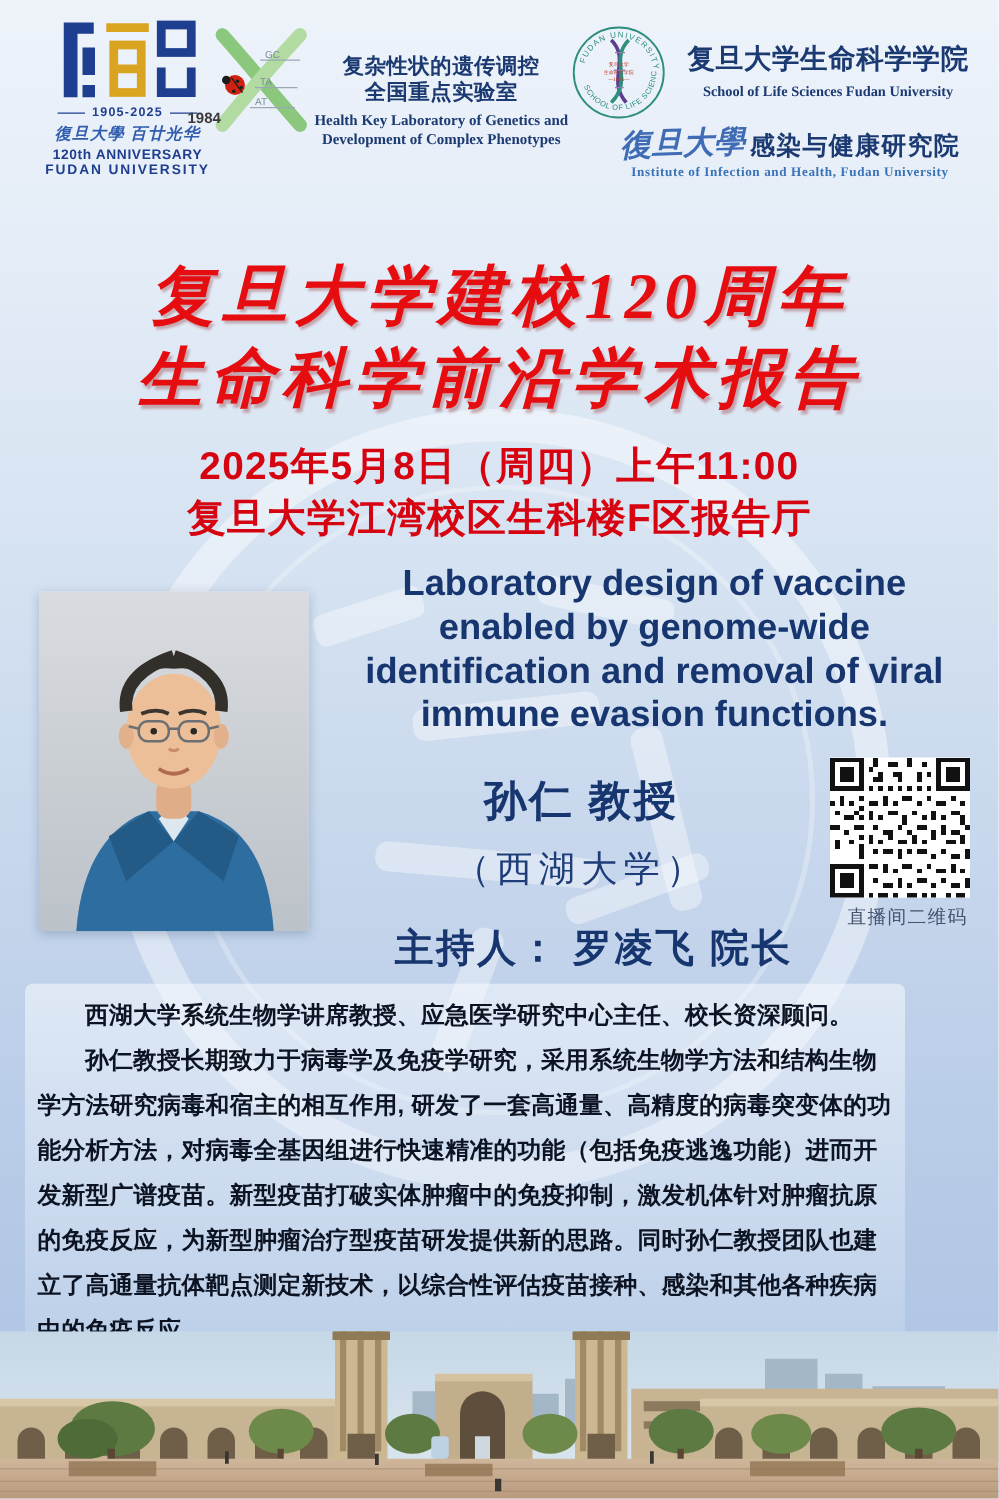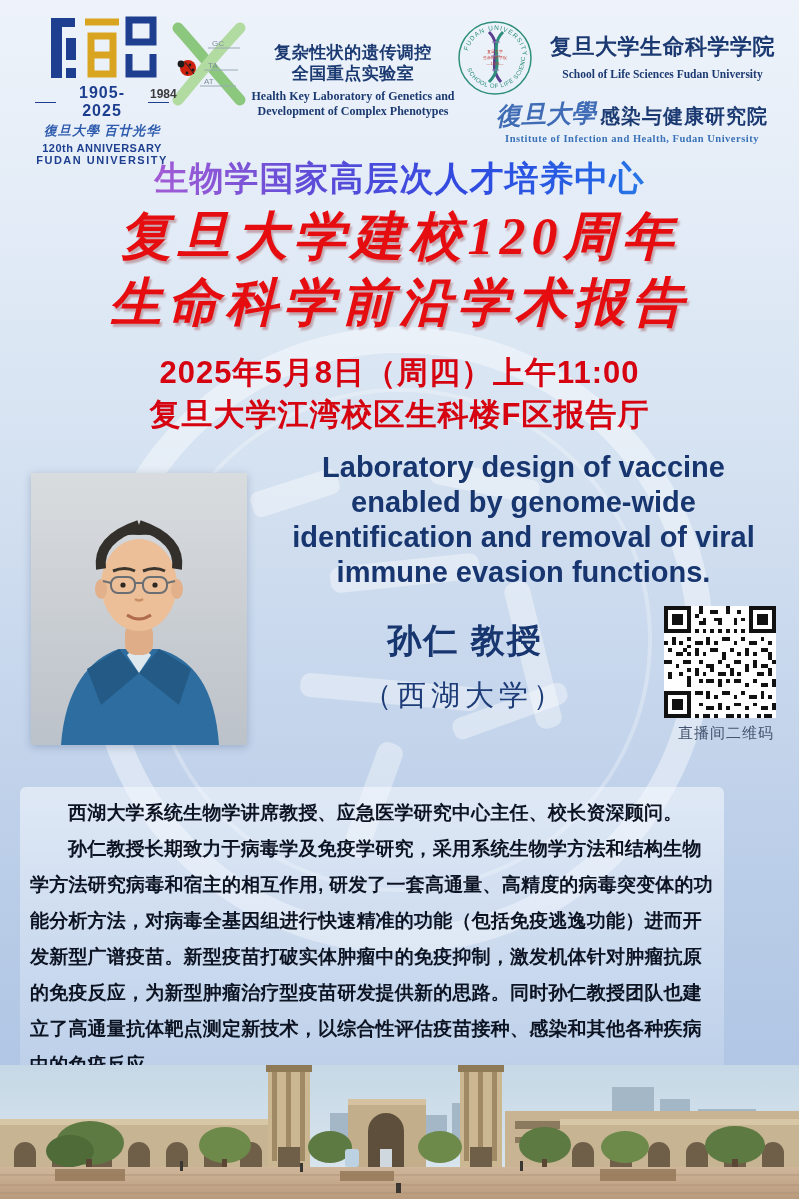--- a/index.html
+++ b/index.html
@@ -4,21 +4,21 @@
 <style>
   html,body{margin:0;padding:0;}
   body{width:799px;height:1199px;overflow:hidden;font-family:"Liberation Sans",sans-serif;}
   .poster{position:relative;width:799px;height:1199px;overflow:hidden;
     background:linear-gradient(180deg,#eef3fa 0%,#e3ecf7 18%,#d5e2f1 38%,#c6d6ec 58%,#b7cbe7 78%,#abc2e2 100%);}
   
   .watermark{position:absolute;left:0;top:0;width:799px;height:1199px;pointer-events:none;}
   
   .hdr{position:absolute;left:0;top:0;width:799px;height:152px;}
   .f120{position:absolute;left:35px;top:12px;width:134px;text-align:center;color:#1e3f8f;}
-  .f120 .years{display:flex;align-items:center;justify-content:center;gap:6px;font-size:16px;font-weight:bold;letter-spacing:1px;margin-top:2px;}
+  .f120 .years{display:flex;align-items:center;justify-content:center;gap:6px;font-size:10px;font-weight:bold;letter-spacing:1px;margin-top:2px;}
   .f120 .years::before,.f120 .years::after{content:"";width:22px;border-top:1.5px solid #1e3f8f;}
   .f120 .callig{font-family:"Liberation Serif",serif;font-style:italic;font-weight:bold;font-size:13px;color:#2f5cae;margin-top:2px;letter-spacing:1px;}
   .f120 .anniv{font-size:11px;font-weight:bold;margin-top:2px;letter-spacing:.5px;}
   .f120 .univ{font-size:11px;font-weight:bold;letter-spacing:1.5px;}
   .sklab-logo{position:absolute;left:148px;top:22px;}
   .sklab-text{position:absolute;left:246px;top:42px;width:214px;text-align:center;color:#1c3a72;}
   .sklab-text .cn{font-size:17px;font-weight:bold;line-height:21px;letter-spacing:.5px;}
   .sklab-text .en{font-family:"Liberation Serif",serif;font-weight:bold;font-size:12px;line-height:15px;color:#1c3a72;margin-top:5px;}
   .sols-seal{position:absolute;left:455px;top:18px;}
   .sols-text{position:absolute;left:540px;top:32px;width:245px;text-align:center;color:#1c3a72;}
@@ -171,21 +171,20 @@
 
     <div class="iih">
       <div class="row">
         <span class="callig">復旦大學</span>
         <span class="cn">感染与健康研究院</span>
       </div>
       <div class="en">Institute of Infection and Health, Fudan University</div>
     </div>
   </div>
 
-  <div class="center-label">生物学国家高层次人才培养中心</div>
   <div class="red-title l1">复旦大学建校120周年</div>
   <div class="red-title l2">生命科学前沿学术报告</div>
   <div class="red-info date">2025年5月8日（周四）上午11:00</div>
   <div class="red-info venue">复旦大学江湾校区生科楼F区报告厅</div>
 
   <svg class="portrait" viewBox="0 0 216 272">
     <defs>
       <linearGradient id="pbg" x1="0" y1="0" x2="0" y2="1">
         <stop offset="0" stop-color="#d9dcdf"></stop>
           <stop offset="1" stop-color="#bcc2c9"></stop>
@@ -228,20 +227,21 @@
     <div>enabled by genome-wide</div>
     <div>identification and removal of viral</div>
     <div>immune evasion functions.</div>
   </div>
 
   <div class="speaker">
     <div class="name">孙仁  教授</div>
     <div class="affil">（西湖大学）</div>
   </div>
 
+  <div class="host">主持人：  罗凌飞  院长</div>
 
   <div class="qr-wrap">
     <svg width="112" height="112" viewBox="0 0 29 29" shape-rendering="crispEdges">
       <rect width="29" height="29" fill="#fff"></rect>
       <g fill="#111">
         <rect x="0" y="0" width="7" height="7"></rect>
           <rect x="22" y="0" width="7" height="7"></rect>
           <rect x="0" y="22" width="7" height="7"></rect>
       </g>
       <g fill="#fff">

